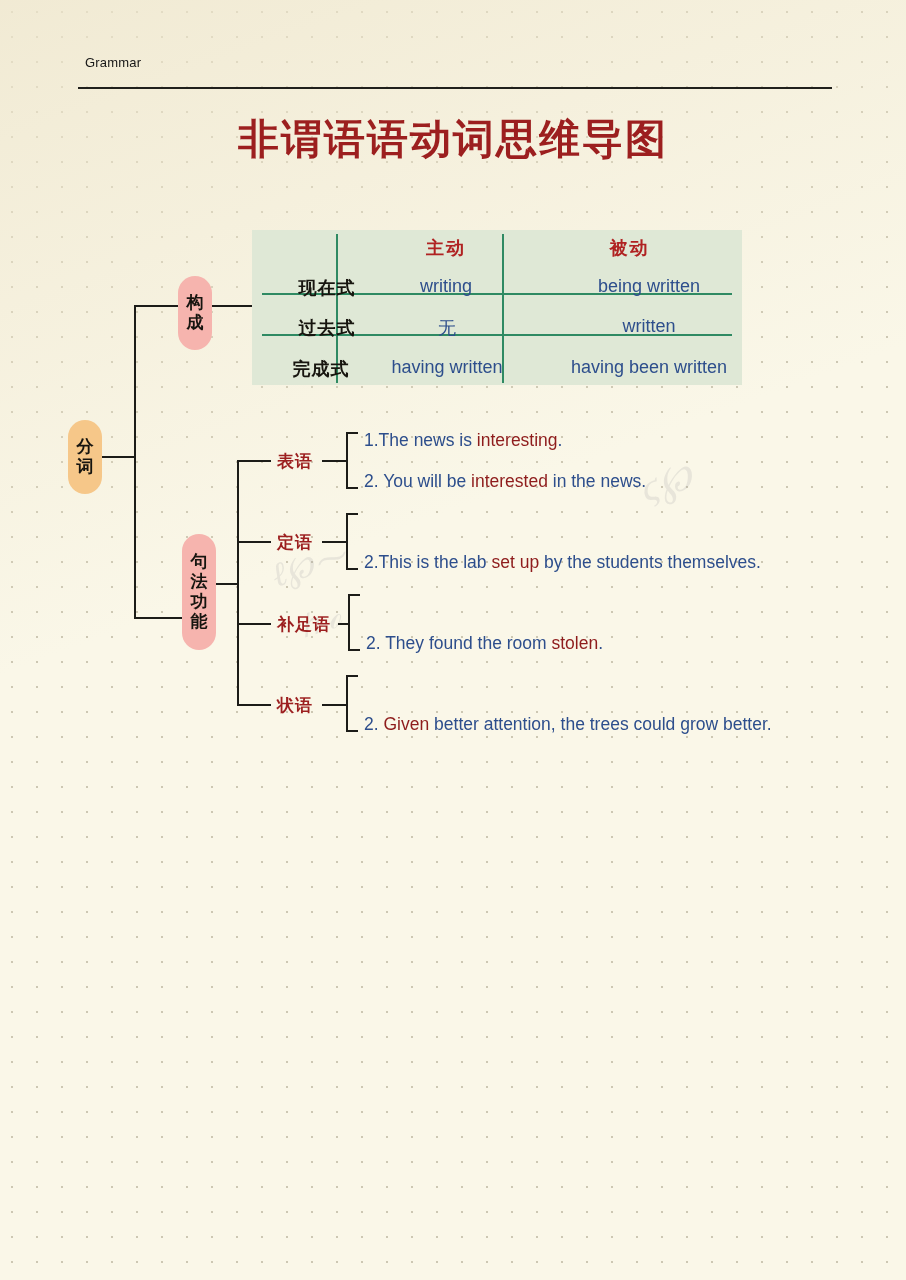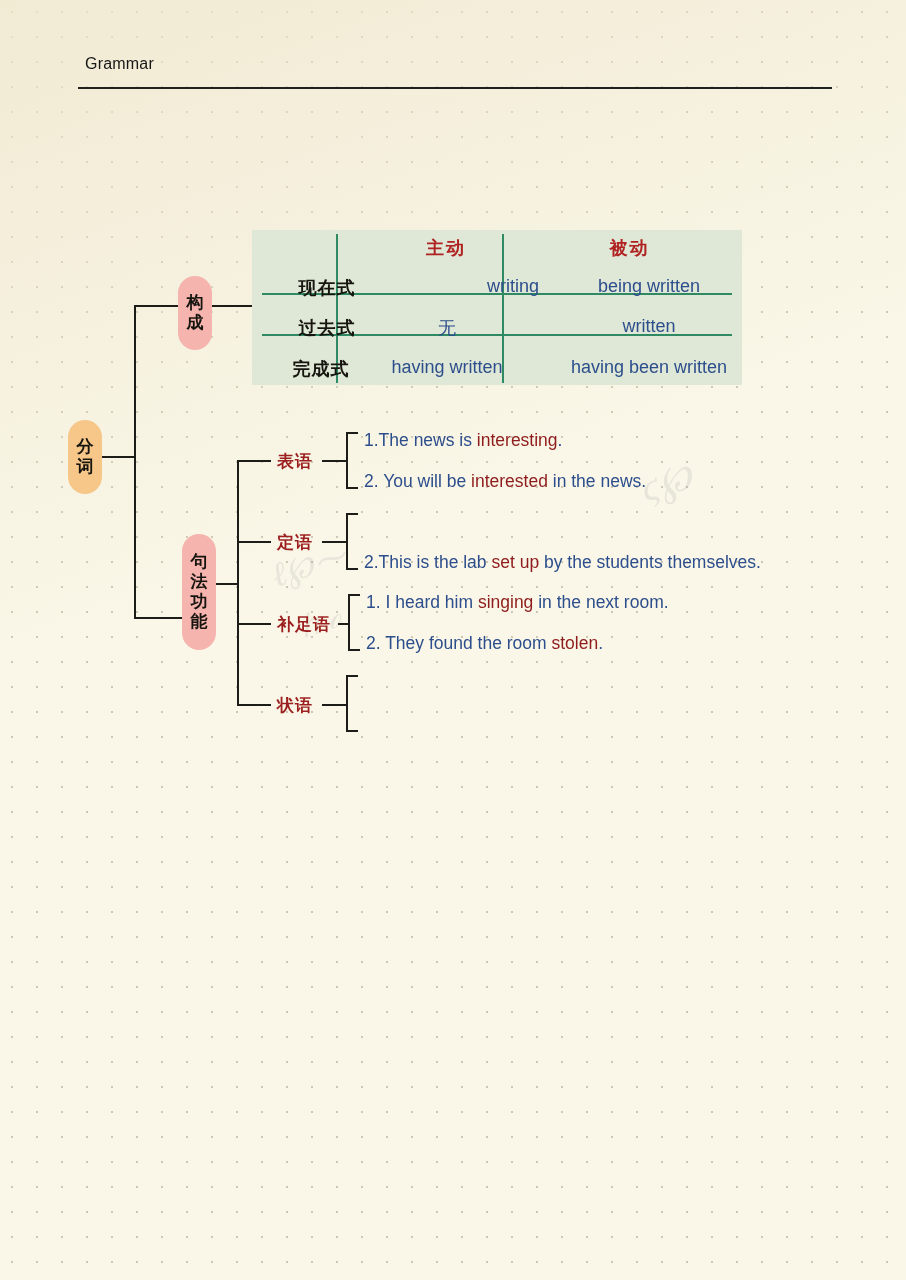--- a/index.html
+++ b/index.html
@@ -33,21 +33,21 @@
     background:
       linear-gradient(160deg, rgba(238,230,205,0.75) 0%, rgba(250,247,232,0) 42%);
   }
 
   
   #header-label {
     position: absolute;
     left: 85px;
     top: 55px;
     font-family: "Liberation Sans", sans-serif;
-    font-size: 16px;
+    font-size: 13px;
     letter-spacing: .2px;
     color: #171717;
     white-space: nowrap;
   }
   #header-rule {
     position: absolute;
     left: 78px;
     top: 87px;
     width: 754px;
     height: 2px;
@@ -200,20 +200,21 @@
 
   <div id="paper-tint"></div>
 
   <div class="smudge" style="left:640px; top:452px;">ϛ℘</div>
   <div class="smudge" style="left:270px; top:540px; font-size:34px;">ℓ℘⁓</div>
   <div class="smudge" style="left:300px; top:600px; font-size:30px;">ℎ ℴ</div>
 
   <div id="header-label">Grammar</div>
   <div id="header-rule"></div>
 
+  <div id="title">非谓语语动词思维导图</div>
 
   <div class="ln h" style="left:102px; top:456px; width:34px;"></div>
 
   <div class="ln v" style="left:134px; top:305px; height:314px;"></div>
 
   <div class="ln h" style="left:134px; top:305px; width:44px;"></div>
 
   <div class="ln h" style="left:134px; top:617px; width:48px;"></div>
 
   <div class="ln h" style="left:212px; top:305px; width:40px;"></div>
@@ -238,21 +239,21 @@
   <div id="tense-table">
     <div class="col-rule" style="left:84px;"></div>
     <div class="col-rule" style="left:250px;"></div>
     <div class="row-rule" style="top:63px;"></div>
     <div class="row-rule" style="top:104px;"></div>
 
     <div class="tcell cn-head" style="left:84px; top:6px; width:166px;">主动</div>
     <div class="tcell cn-head" style="left:250px; top:6px; width:201px;">被动</div>
 
     <div class="tcell cn-row" style="left:0px;   top:46px; width:96px;">现在式</div>
-    <div class="tcell en" style="left:100px;  top:46px; width:160px; text-align:right; padding-left:14px; box-sizing:border-box;">writing</div>
+    <div class="tcell en" style="left:80px;  top:46px; width:160px; text-align:center; padding-left:14px; box-sizing:border-box;">writing</div>
     <div class="tcell en" style="left:250px; top:46px; width:240px;">being written</div>
 
     <div class="tcell cn-row" style="left:0px;   top:86px; width:96px;">过去式</div>
     <div class="tcell en" style="left:88px;  top:86px; width:160px;">无</div>
     <div class="tcell en" style="left:250px; top:86px; width:240px;">written</div>
 
     <div class="tcell cn-row" style="left:0px;   top:127px; width:84px;">完成式</div>
     <div class="tcell en" style="left:88px;  top:127px; width:160px;">having written</div>
     <div class="tcell en" style="left:250px; top:127px; width:240px;">having been written</div>
   </div>
@@ -282,27 +283,27 @@
   <div class="sentence" style="left:364px; top:552px;">
     <span>2.</span><span><span>This is the lab </span><span class="hl">set up</span><span> by the students themselves.</span></span>
   </div>
 
   <div class="ln h" style="left:237px; top:623px; width:34px;"></div>
   <div class="branch-label" style="left:277px; top:613px;">补足语</div>
   <div class="ln h" style="left:338px; top:623px; width:10px;"></div>
   <div class="ln v" style="left:348px; top:594px; height:57px;"></div>
   <div class="ln h" style="left:348px; top:594px; width:12px;"></div>
   <div class="ln h" style="left:348px; top:649px; width:12px;"></div>
-  <div class="sentence" style="left:366px; top:592px;">
-    <span>1.</span><span><span> I heard him </span><span class="hl">singing</span><span> in the next room.</span></span>
-  </div>
   <div class="sentence" style="left:366px; top:633px;">
     <span>2.</span><span><span> They found the room </span><span class="hl">stolen</span><span>.</span></span>
   </div>
 
   <div class="ln h" style="left:237px; top:704px; width:34px;"></div>
   <div class="branch-label" style="left:277px; top:694px;">状语</div>
   <div class="ln h" style="left:322px; top:704px; width:24px;"></div>
   <div class="ln v" style="left:346px; top:675px; height:57px;"></div>
   <div class="ln h" style="left:346px; top:675px; width:12px;"></div>
   <div class="ln h" style="left:346px; top:730px; width:12px;"></div>
+  <div class="sentence" style="left:364px; top:714px;">
+    <span>2.</span><span><span> </span><span class="hl">Given</span><span> better attention, the trees could grow better.</span></span>
+  </div>
 
 </div>
 
 </body></html>

